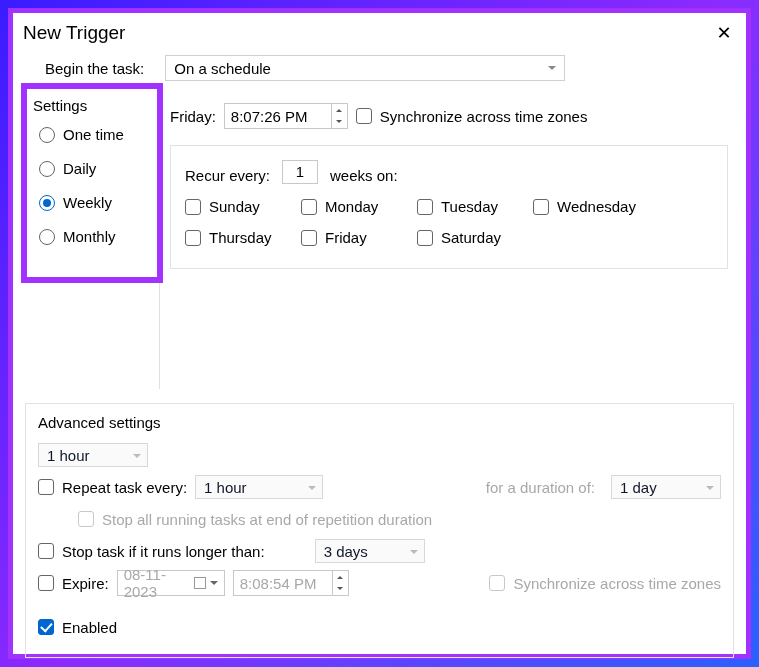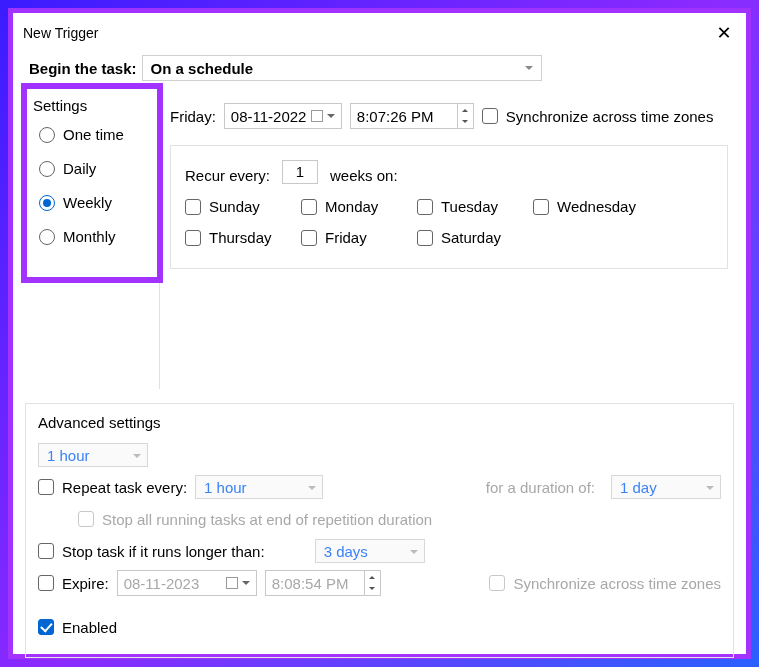--- a/index.html
+++ b/index.html
@@ -24,36 +24,36 @@
   .dialog {
     background: #ffffff;
     width: 100%; height: 100%;
     display: flex; flex-direction: column;
   }
   .titlebar {
     display: flex; align-items: center;
     padding: 8px 10px 2px 10px;
     height: 38px;
   }
-  .titlebar .title { font-size: 14px; }
+  .titlebar .title { font-size: 19px; }
   .titlebar .close {
     margin-left: auto;
     font-size: 18px;
     width: 24px; height: 24px;
     display: flex; align-items: center; justify-content: center;
     cursor: pointer;
   }
   .body {
     flex: 1;
     padding: 8px 12px 8px 12px;
     display: flex; flex-direction: column;
     gap: 6px;
   }
   .row { display: flex; align-items: center; }
-  .begin-row { gap: 5px; margin-bottom: 4px; margin-left: 4px; font-weight: bold;}
+  .begin-row { gap: 21px; margin-bottom: 4px; margin-left: 20px;}
   .begin-label { font-size: 15px; }
   .combo {
     flex: 0 0 400px;
     border: 1px solid #d0d0d0;
     height: 26px;
     display: flex; align-items: center;
     padding: 0 8px;
     position: relative;
     background: #fff;
     font-size: 15px;
@@ -208,21 +208,21 @@
     min-height: 32px;
   }
   .dimmed { color: #a8a8a8; }
   .dimmed .checkbox { border-color: #c8c8c8; }
   .small-combo {
     border: 1px solid #d8d8d8;
     height: 24px; min-width: 110px;
     display: flex; align-items: center;
     padding: 0 18px 0 8px;
     position: relative;
-    color: #3b82f6;
+    color: #0f172a;
     background: #fafafa;
   }
   .small-combo::after {
     content:""; position:absolute; right:6px; top:50%;
     border:4px solid transparent; border-top-color:#bbb;
     transform: translateY(-1px);
   }
   .footer {
     display: flex; justify-content: flex-end;
     gap: 12px;
@@ -274,25 +274,20 @@
           </div>
         </div>
       </div>
 
       <div class="sep-vert"></div>
 
       <div class="details-col">
 
         <div class="start-row">
           <span class="label">Friday:</span>
-          <div class="datebox">
-            <span>08-11-2022</span>
-            <span class="cal"></span>
-            <span class="drop"></span>
-          </div>
           <div style="display:flex">
             <div class="timebox">
               <span>8:07:26 PM</span>
             </div>
             <div class="spinners">
               <div class="up"></div>
               <div class="down"></div>
             </div>
           </div>
           <div class="chk-row">
@@ -380,21 +375,21 @@
         <div class="small-combo" style="margin-left:42px">
           <span>3 days</span>
         </div>
       </div>
 
       <div class="adv-row">
         <div class="chk-row">
           <span class="checkbox"></span>
           <span>Expire:</span>
         </div>
-        <div class="datebox dimmed" style="width:140px">
+        <div class="datebox dimmed" style="width:108px">
           <span>08-11-2023</span>
           <span class="cal"></span>
           <span class="drop"></span>
         </div>
         <div style="display:flex">
           <div class="timebox dimmed" style="width:100px">
             <span>8:08:54 PM</span>
           </div>
           <div class="spinners">
             <div class="up"></div>

